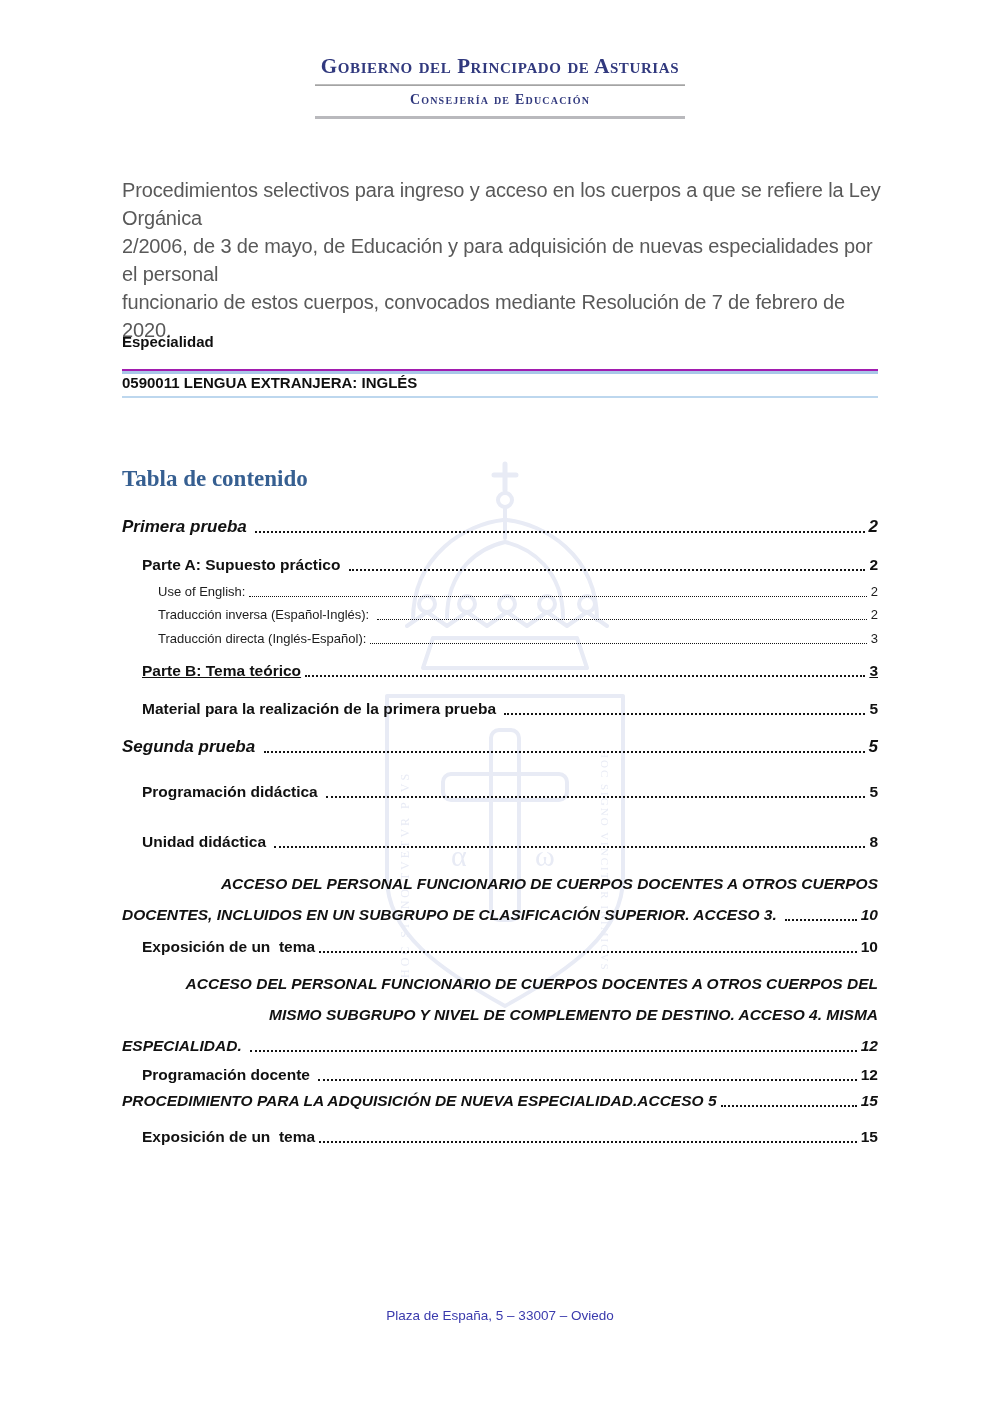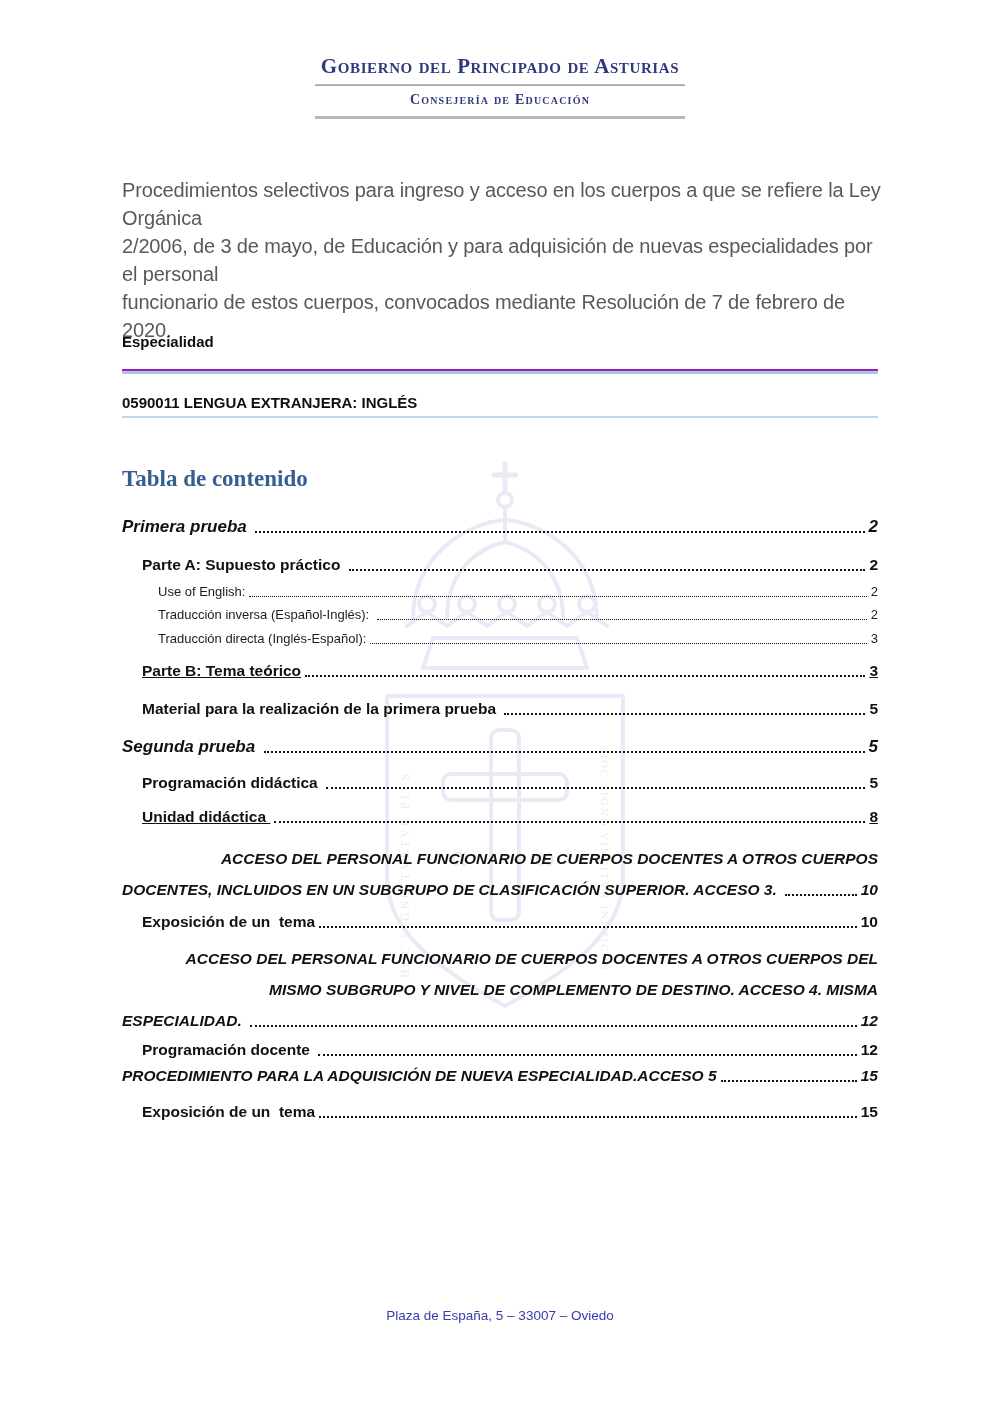--- a/index.html
+++ b/index.html
@@ -36,21 +36,21 @@
   
   .doc-title{
     position:absolute;left:122px;top:277px;width:762px;margin:0;
     font-family:"Liberation Serif", serif;font-weight:700;
     font-size:24px;letter-spacing:-.2px;color:#1f1f8f;
   }
   
   .spec{position:absolute;left:122px;top:333px;width:756px;font-size:15px;font-weight:700;color:#0f0f0f;}
   .spec-label{padding-bottom:19px;border-bottom:2px solid #a21caf;}
   .spec-rule{height:3px;background:#a9c7e8;}
-  .spec-value{padding:20px 0 5px;}
+  .spec-value{padding:0 0 5px;}
   .spec-rule-bottom{height:2px;background:#bdd7ee;}
   
   .toc-heading{
     position:absolute;left:122px;top:466px;margin:0;
     font-family:"Liberation Serif", serif;font-weight:700;
     font-size:23px;color:#365f91;
   }
   .toc{position:absolute;left:122px;top:512px;width:756px;}
   .entry{cursor:pointer;text-align:right;}
   .entry.l1{font-size:17px;font-weight:700;font-style:italic;line-height:22px;}
@@ -65,22 +65,22 @@
   .entry.caps .dots{transform:translateY(-9px);}
   
   .toc .entry:nth-child(1){margin-top:4px;}
   .toc .entry:nth-child(2){margin-top:17px;}
   .toc .entry:nth-child(3){margin-top:8px;}
   .toc .entry:nth-child(4){margin-top:5px;}
   .toc .entry:nth-child(5){margin-top:6px;}
   .toc .entry:nth-child(6){margin-top:13px;text-decoration:underline;}
   .toc .entry:nth-child(7){margin-top:18px;}
   .toc .entry:nth-child(8){margin-top:17px;}
-  .toc .entry:nth-child(9){margin-top:15px;}
-  .toc .entry:nth-child(10){margin-top:14px;text-decoration:underline;}
+  .toc .entry:nth-child(9){margin-top:24px;}
+  .toc .entry:nth-child(10){margin-top:30px;}
   .toc .entry:nth-child(11){margin-top:16px;}
   .toc .entry:nth-child(12){margin-top:7px;}
   .toc .entry:nth-child(13){margin-top:11px;}
   .toc .entry:nth-child(14){margin-top:4px;}
   .toc .entry:nth-child(15){}
   .toc .entry:nth-child(16){margin-top:11px;}
   
   .footer{
     position:absolute;left:0;right:0;top:1308px;text-align:center;
     font-size:13.5px;color:#3a3aad;

